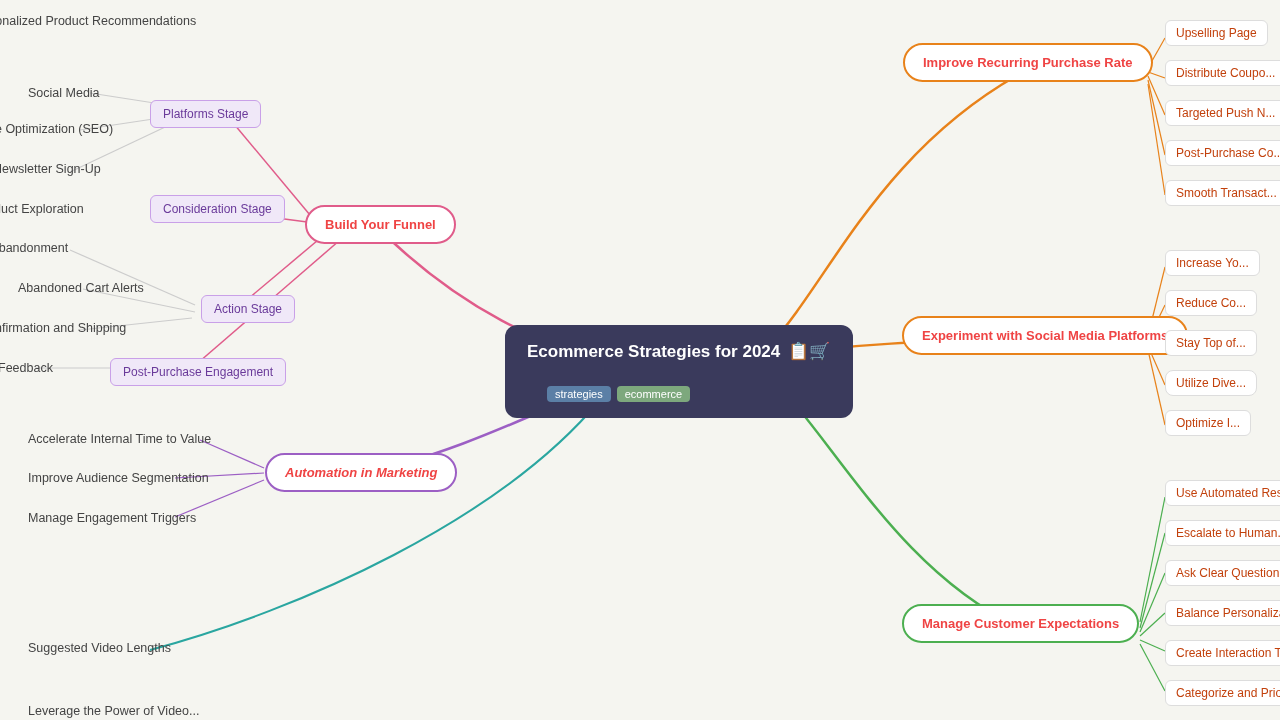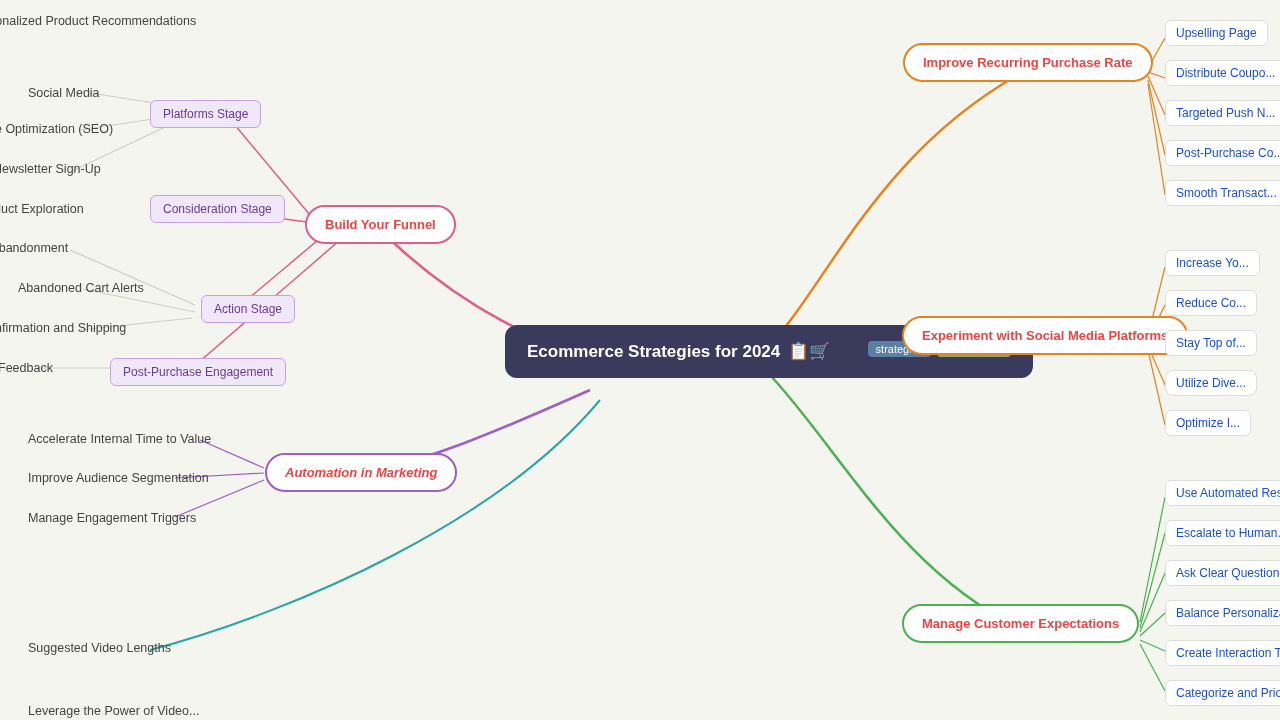--- a/index.html
+++ b/index.html
@@ -38,23 +38,23 @@
 
     
     .node-center {
       background: #3a3a5c;
       color: #fff;
       border-radius: 12px;
       padding: 16px 22px;
       font-size: 17px;
       font-weight: bold;
       display: flex;
-      flex-direction: row;
+      flex-direction: column;
       align-items: flex-start;
-      gap: 17px;
+      gap: 24px;
     }
 
     .node-center .tags {
       display: flex;
       gap: 6px;
       padding-left: 20px;
     }
 
     .tag {
       font-size: 11px;
@@ -99,21 +99,21 @@
       color: #6a3a9a;
       font-size: 12px;
       padding: 6px 12px;
     }
 
     
     .node-right-leaf {
       background: #fff;
       border: 1px solid #ddd;
       border-radius: 6px;
-      color: #1d4ed8;
+      color: #c2410c;
       font-size: 12px;
       padding: 5px 10px;
     }
   </style>
 </head>
 <body>
 
 <div id="canvas">
 
   <svg id="connections">

